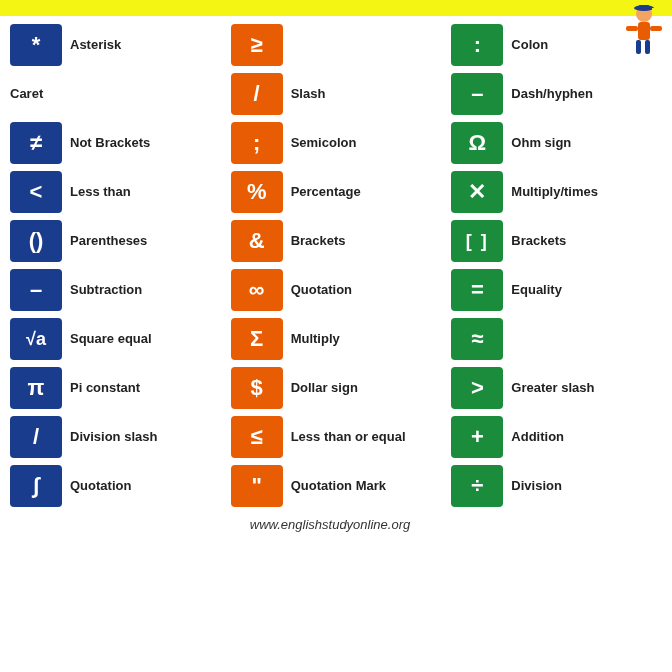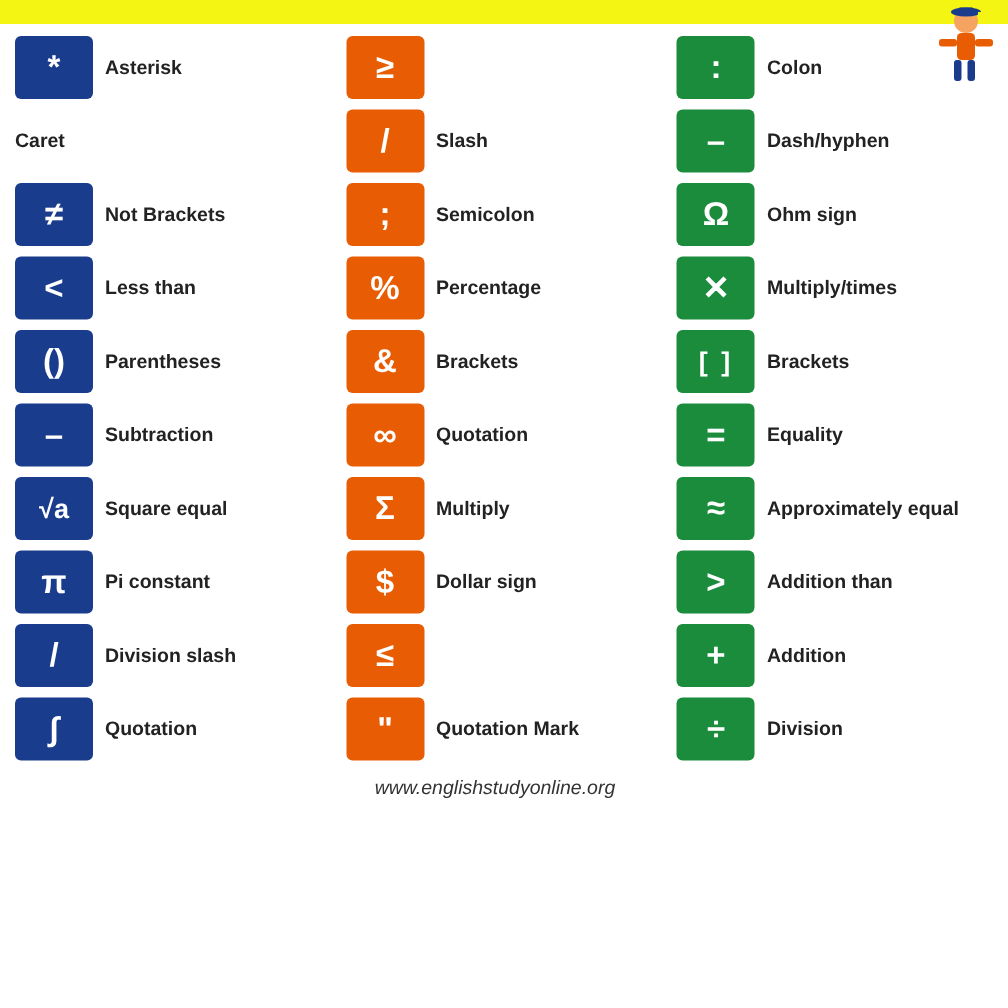--- a/index.html
+++ b/index.html
@@ -177,40 +177,40 @@
         <div class="symbol-item">
           <div class="symbol-box bg-blue" style="font-size: 18px;">√a</div>
           <div class="symbol-label">Square equal</div>
         </div>
         <div class="symbol-item">
           <div class="symbol-box bg-orange">Σ</div>
           <div class="symbol-label">Multiply</div>
         </div>
         <div class="symbol-item">
           <div class="symbol-box bg-green">≈</div>
-          <div class="symbol-label">Approximately equal</div>
         </div>
         <div class="symbol-item">
           <div class="symbol-box bg-blue">π</div>
           <div class="symbol-label">Pi constant</div>
         </div>
         <div class="symbol-item">
           <div class="symbol-box bg-orange">$</div>
           <div class="symbol-label">Dollar sign</div>
         </div>
         <div class="symbol-item">
           <div class="symbol-box bg-green">&gt;</div>
-          <div class="symbol-label">Addition than</div>
+          <div class="symbol-label">Greater slash</div>
         </div>
         <div class="symbol-item">
           <div class="symbol-box bg-blue">/</div>
           <div class="symbol-label">Division slash</div>
         </div>
         <div class="symbol-item">
           <div class="symbol-box bg-orange">≤</div>
+          <div class="symbol-label">Less than or equal</div>
         </div>
         <div class="symbol-item">
           <div class="symbol-box bg-green">+</div>
           <div class="symbol-label">Addition</div>
         </div>
         <div class="symbol-item">
           <div class="symbol-box bg-blue">∫</div>
           <div class="symbol-label">Quotation</div>
         </div>
         <div class="symbol-item">

